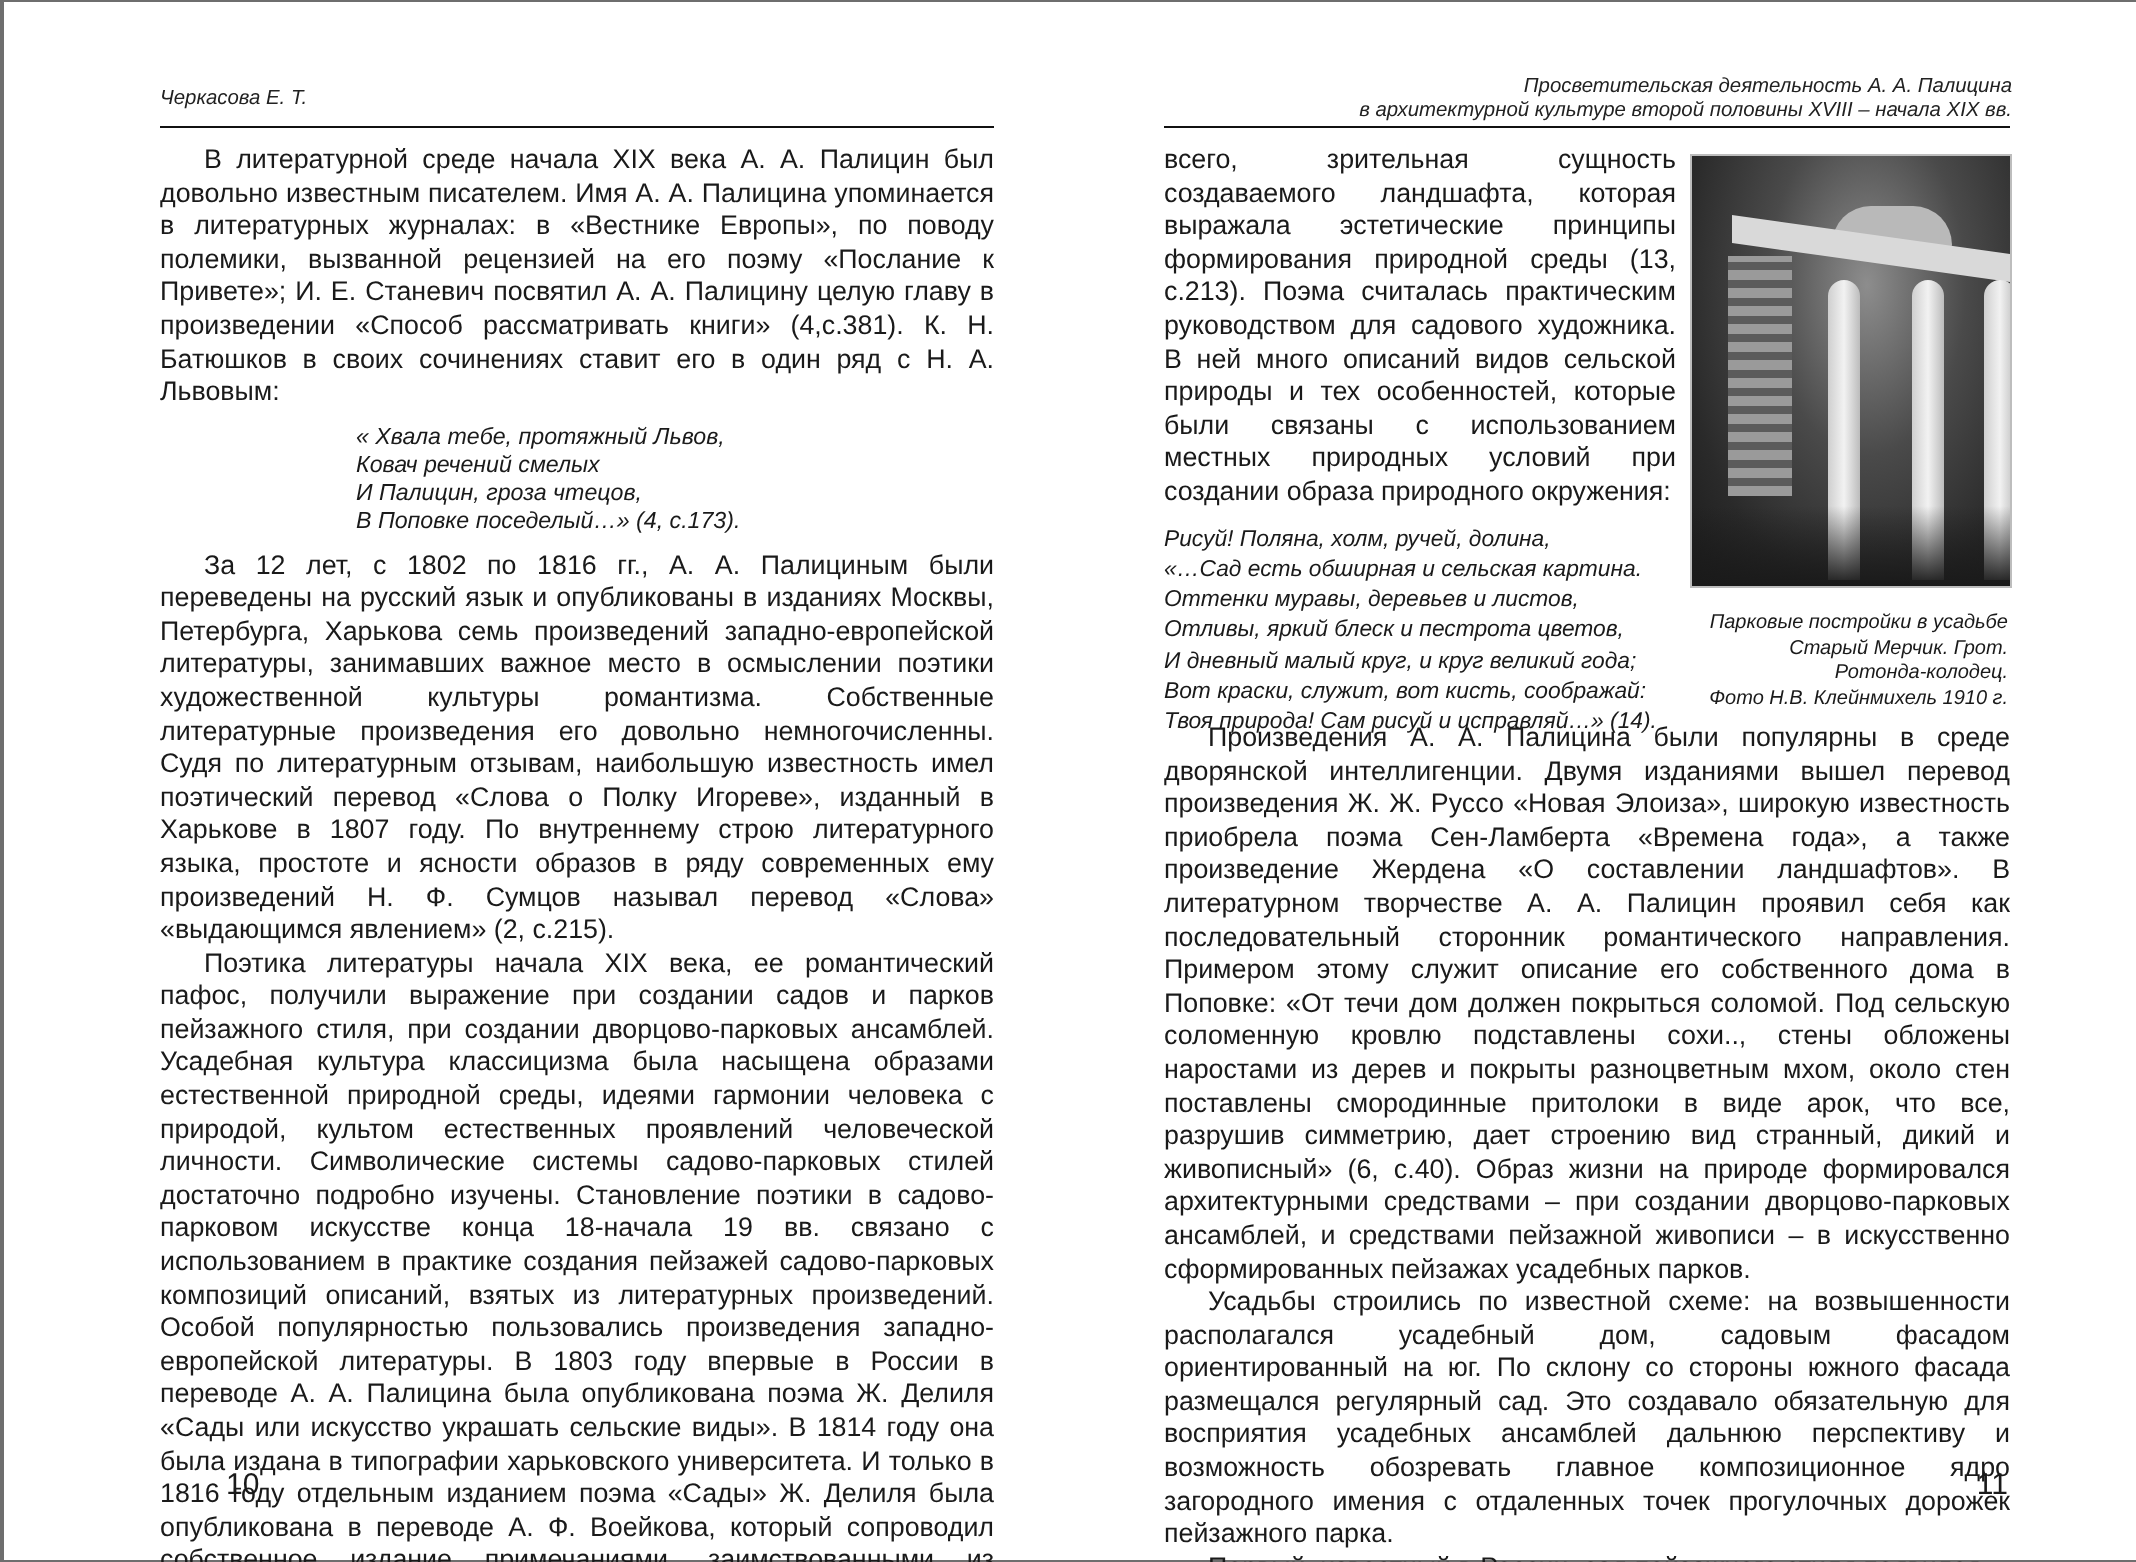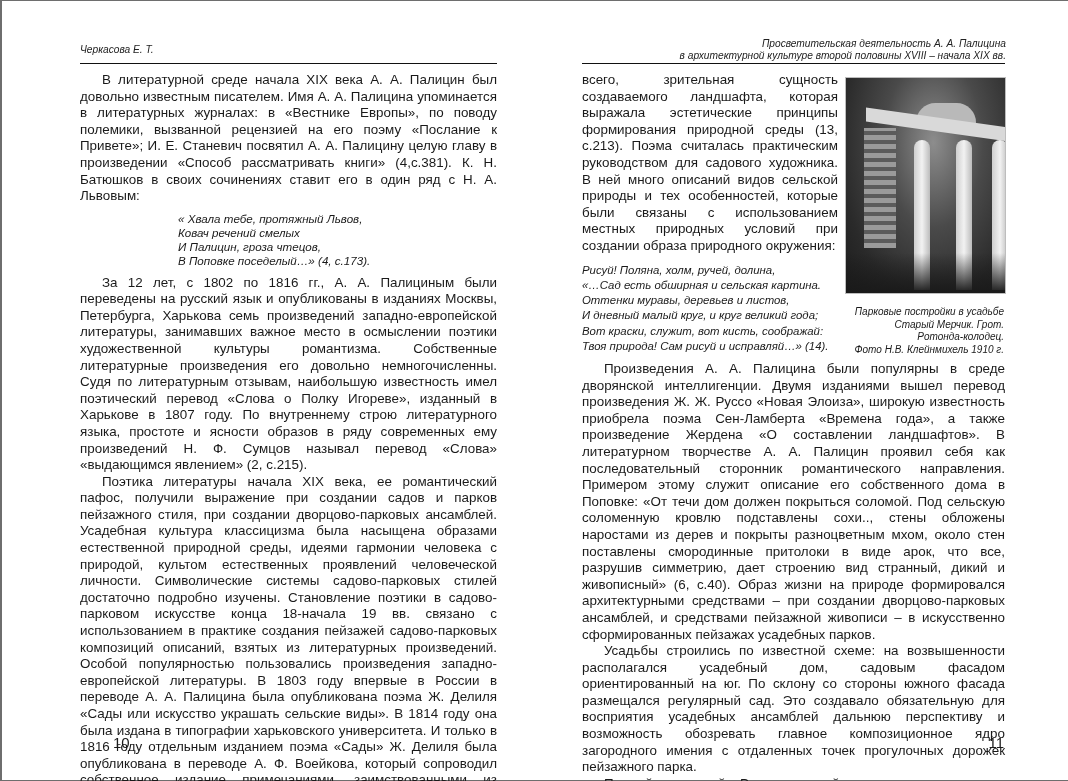--- a/index.html
+++ b/index.html
@@ -64,20 +64,21 @@
     <div>в архитектурной культуре второй половины XVIII – начала XIX вв.</div>
   </div>
   <div class="rule"></div>
 
   <div class="body col">
     <p class="p noind">всего, зрительная сущность создаваемого ландшафта, которая выражала эстетические принципы формирования природной среды (13, с.213). Поэма считалась практическим руководством для садового художника. В ней много описаний видов сельской природы и тех особенностей, которые были связаны с использованием местных природных условий при создании образа природного окружения:</p>
     <div class="verse2">
       <div>Рисуй! Поляна, холм, ручей, долина,</div>
       <div>«…Сад есть обширная и сельская картина.</div>
       <div>Оттенки муравы, деревьев и листов,</div>
+      <div>Отливы, яркий блеск и пестрота цветов,</div>
       <div>И дневный малый круг, и круг великий года;</div>
       <div>Вот краски, служит, вот кисть, соображай:</div>
       <div>Твоя природа! Сам рисуй и исправляй…» (14).</div>
     </div>
   </div>
 
   <div class="photo">
     <div class="dome"></div>
     <div class="roof"></div>
     <div class="wall"></div>

